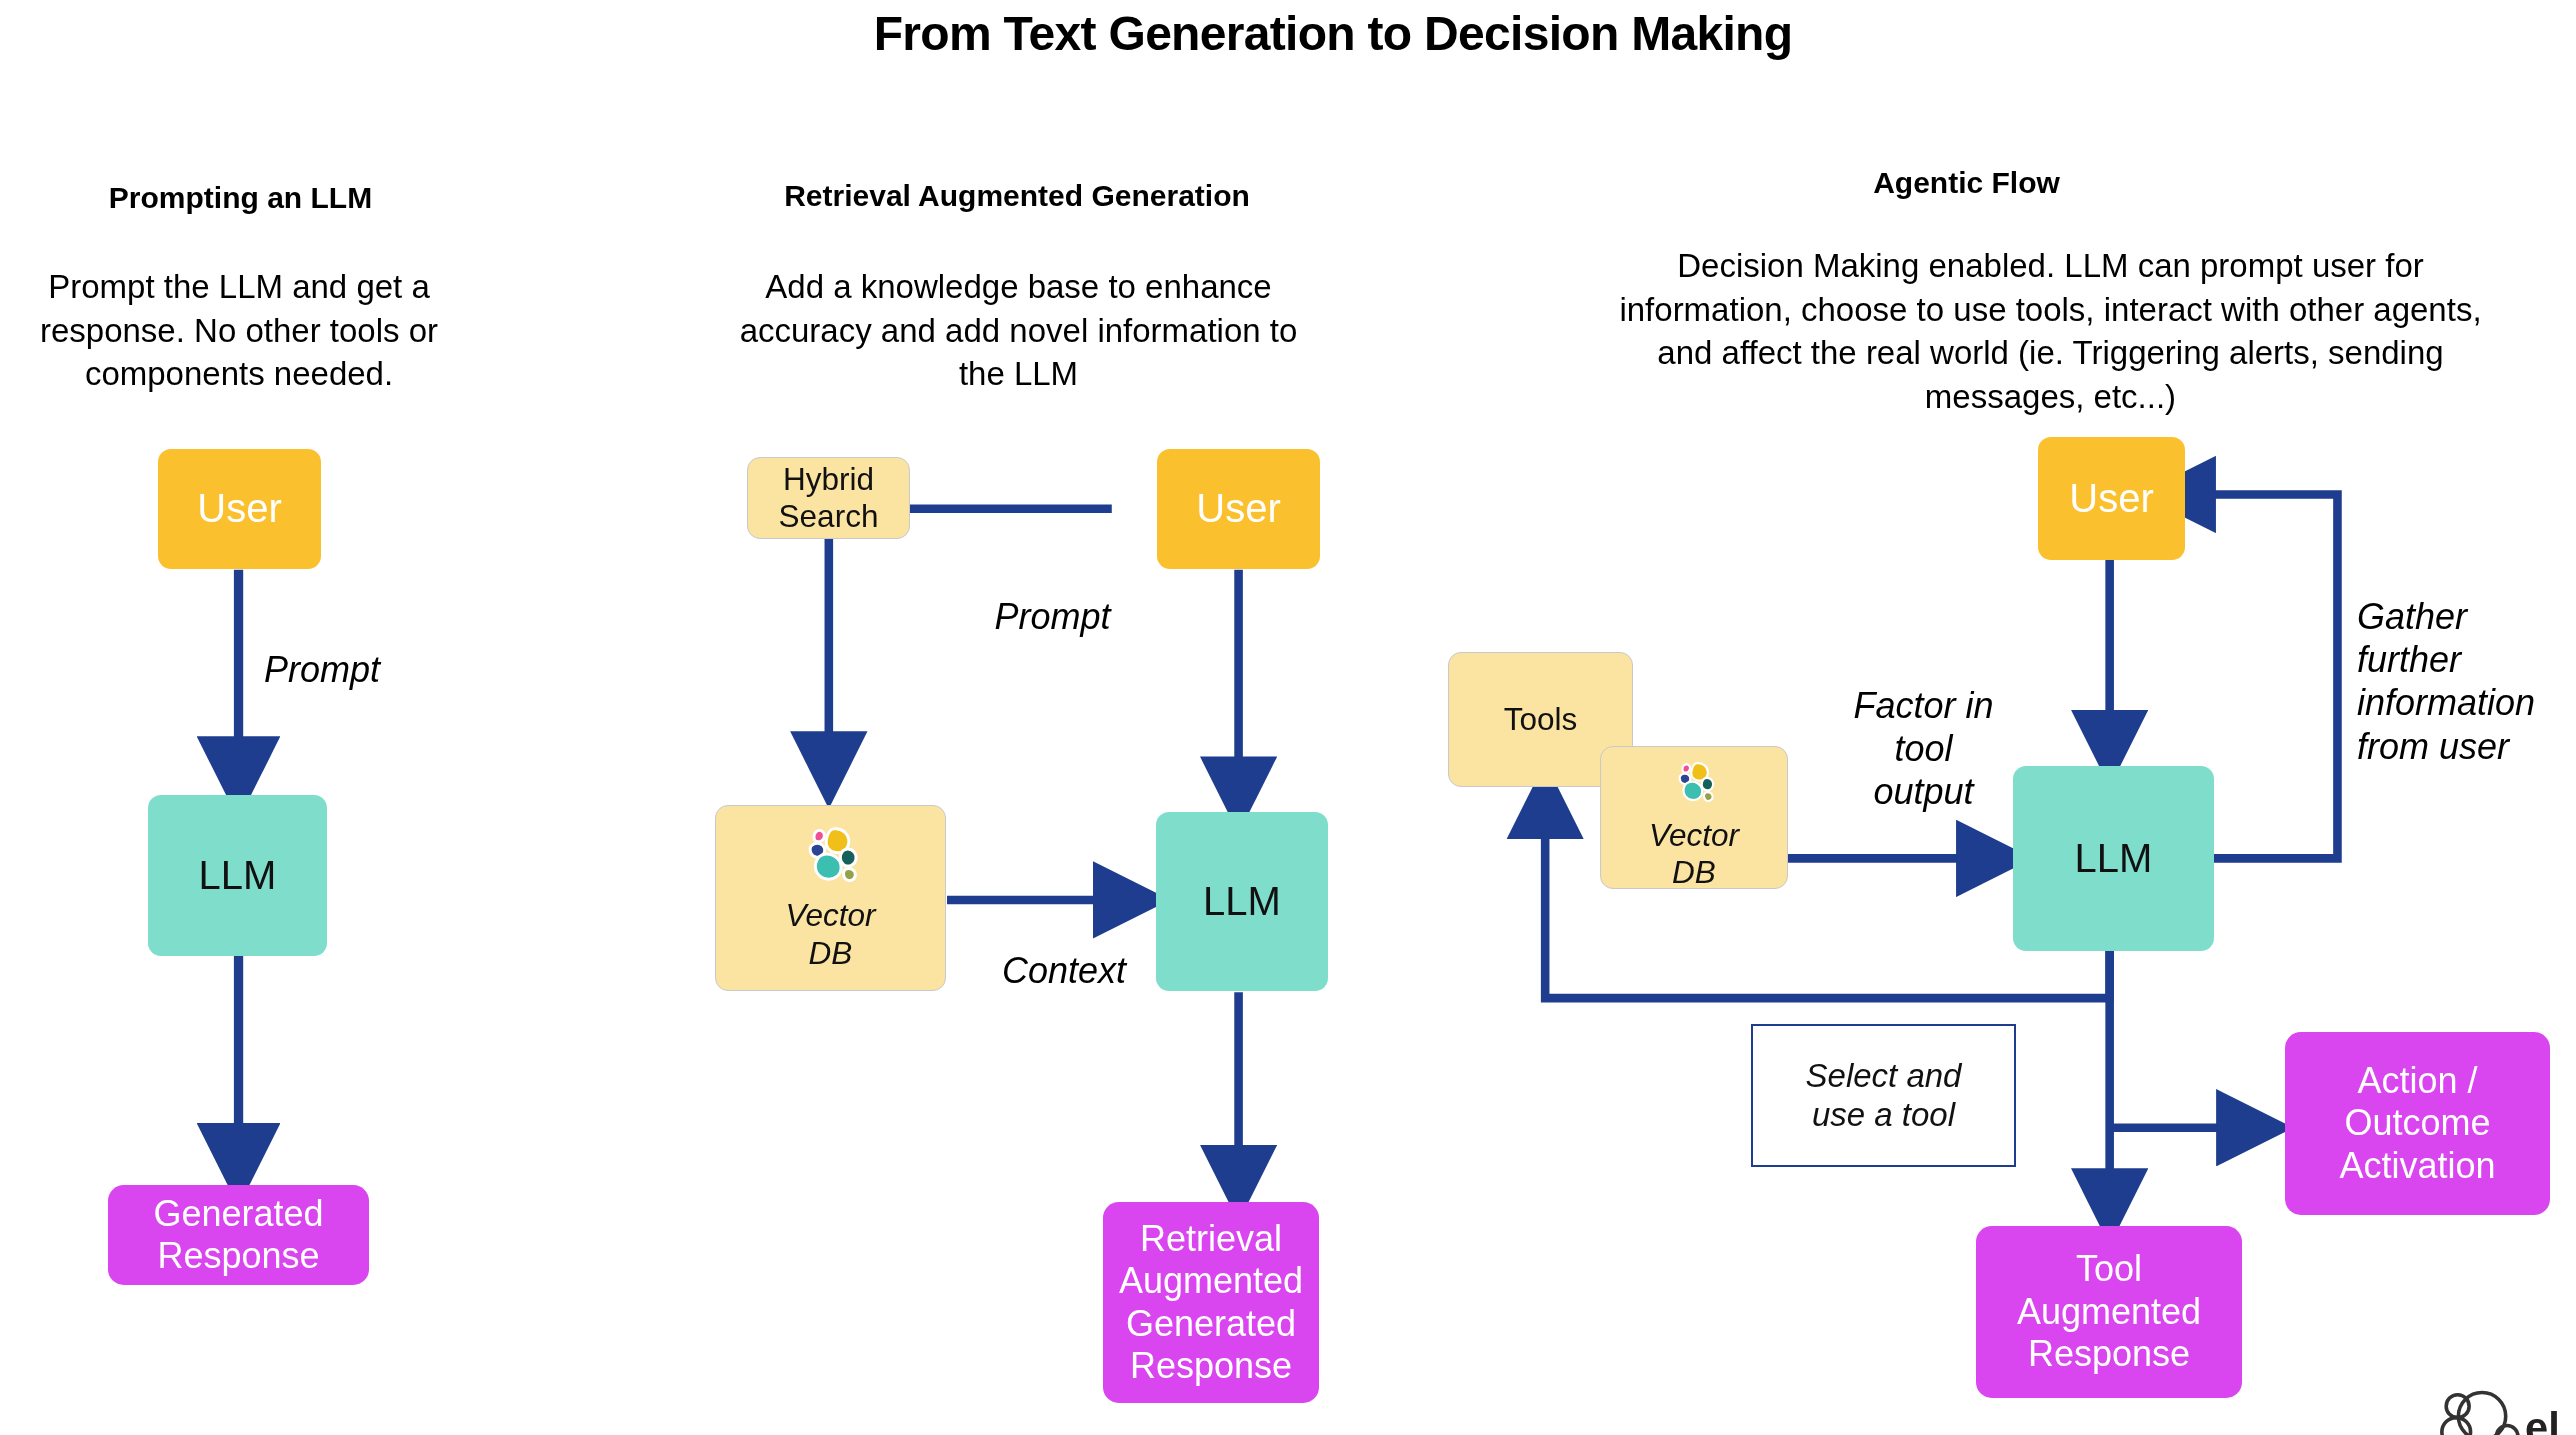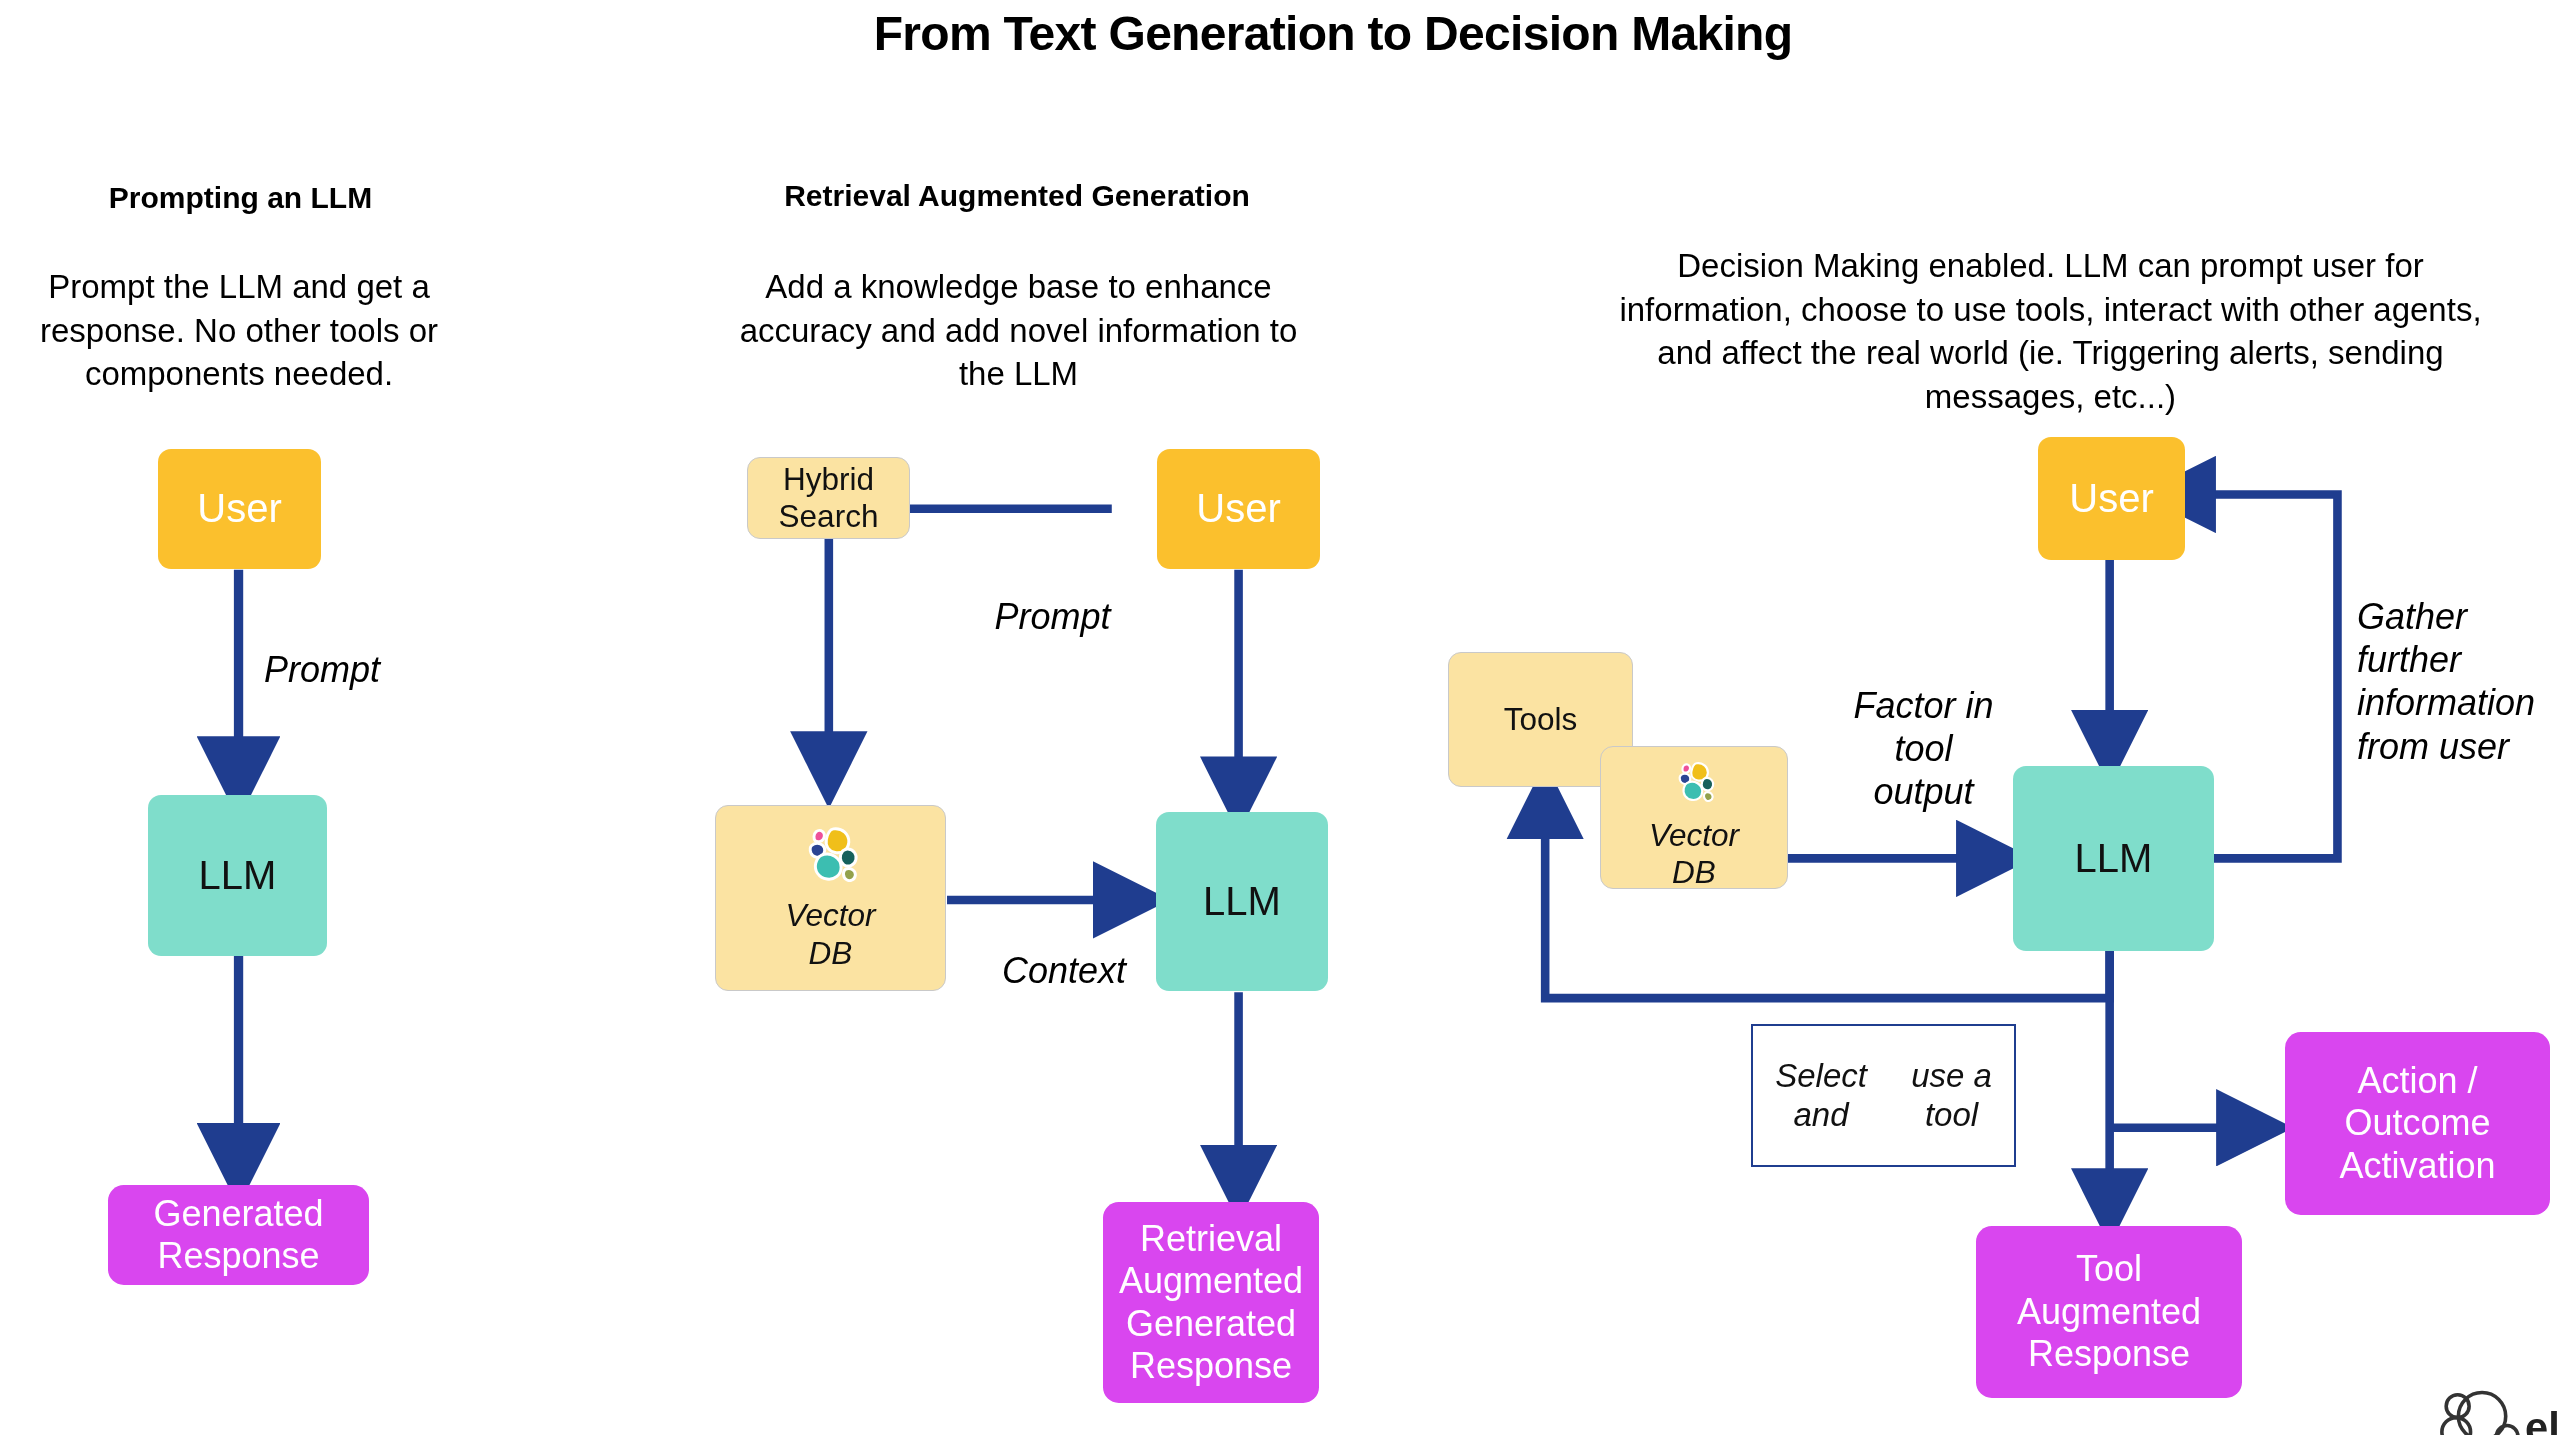--- a/index.html
+++ b/index.html
@@ -147,20 +147,21 @@
     <span>Context</span>
   </div>
 
   <div class="node n-out" style="left:1103px;top:1202px;width:216px;height:201px;flex-direction:column;">
     <span>Retrieval</span>
     <span>Augmented</span>
     <span>Generated</span>
     <span>Response</span>
   </div>
 
+  <div class="col-head" style="left:1716px;top:166px;width:501px;">Agentic Flow</div>
 
   <div class="col-desc" style="left:1599px;top:244px;width:903px;">Decision Making enabled. LLM can prompt user for information, choose to use tools, interact with other agents, and affect the real world (ie. Triggering alerts, sending messages, etc...)</div>
 
   <div class="node n-user" style="left:2038px;top:437px;width:147px;height:123px;">
     <span>User</span>
   </div>
 
   <div class="elabel" style="left:2357px;top:595px;width:208px;text-align:left;">
     <span>Gather</span><br>
     <span>further</span><br>
@@ -192,21 +193,21 @@
   <div class="elabel" style="left:1834px;top:684px;width:179px;">
     <span>Factor in</span><br>
     <span>tool</span><br>
     <span>output</span>
   </div>
 
   <div class="node n-llm" style="left:2013px;top:766px;width:201px;height:185px;">
     <span>LLM</span>
   </div>
 
-  <div class="node n-plain" style="left:1751px;top:1024px;width:265px;height:143px;flex-direction:row;">
+  <div class="node n-plain" style="left:1751px;top:1024px;width:265px;height:143px;flex-direction:column;">
     <span>Select and</span>
     <span>use a tool</span>
   </div>
 
   <div class="node n-out" style="left:2285px;top:1032px;width:265px;height:183px;flex-direction:column;">
     <span>Action /</span>
     <span>Outcome</span>
     <span>Activation</span>
   </div>
 

